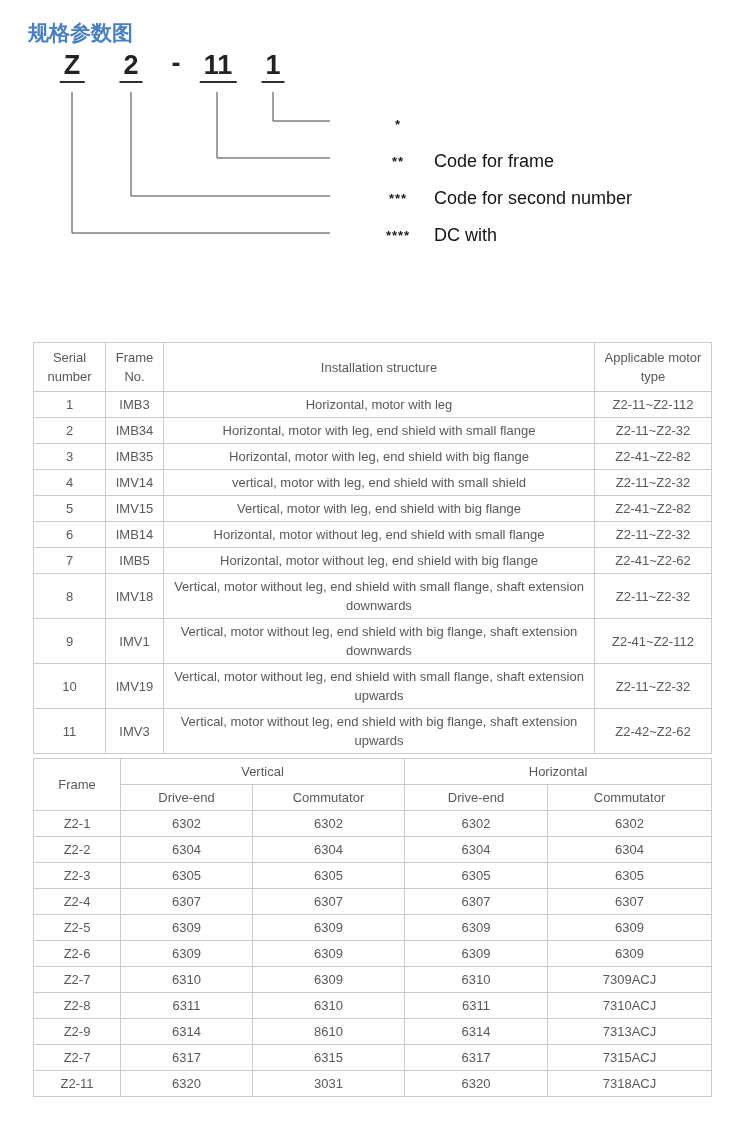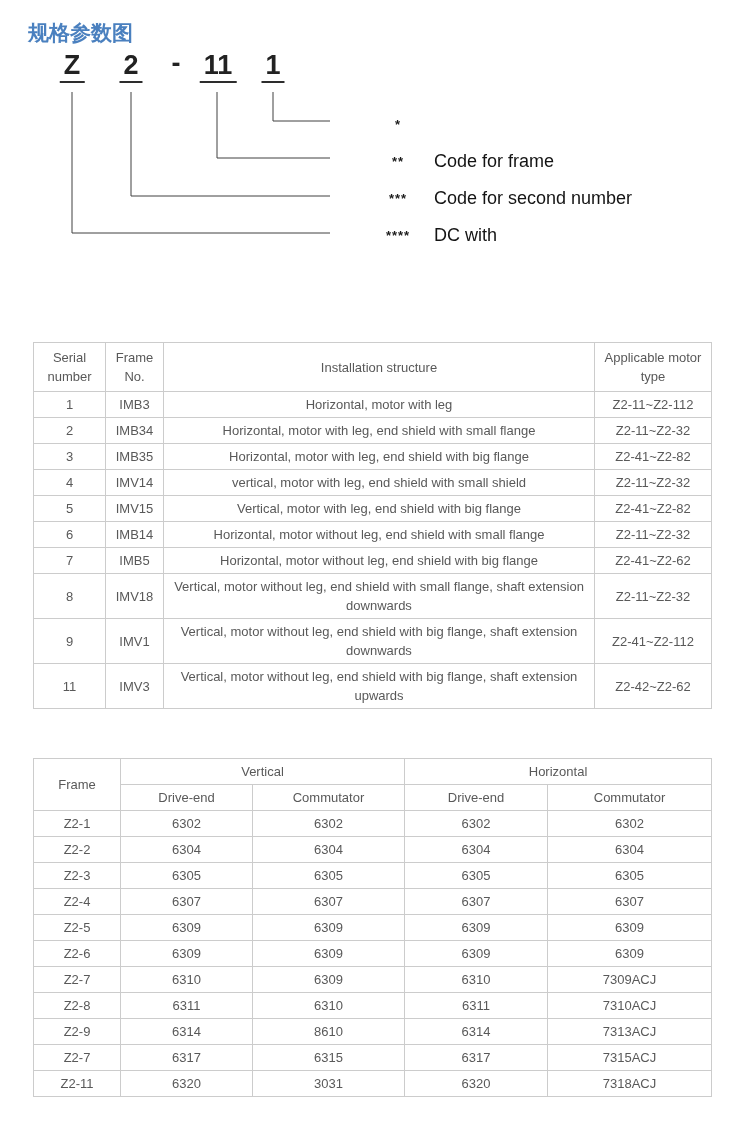--- a/index.html
+++ b/index.html
@@ -153,20 +153,26 @@
           <td>8</td>
           <td>IMV18</td>
           <td>Vertical, motor without leg, end shield with small flange, shaft extension downwards</td>
           <td>Z2-11~Z2-32</td>
         </tr>
         <tr>
           <td>9</td>
           <td>IMV1</td>
           <td>Vertical, motor without leg, end shield with big flange, shaft extension downwards</td>
           <td>Z2-41~Z2-112</td>
+        </tr>
+        <tr>
+          <td>10</td>
+          <td>IMV19</td>
+          <td>Vertical, motor without leg, end shield with small flange, shaft extension upwards</td>
+          <td>Z2-11~Z2-32</td>
         </tr>
         <tr>
           <td>11</td>
           <td>IMV3</td>
           <td>Vertical, motor without leg, end shield with big flange, shaft extension upwards</td>
           <td>Z2-42~Z2-62</td>
         </tr>
       </tbody>
   </table>
 

